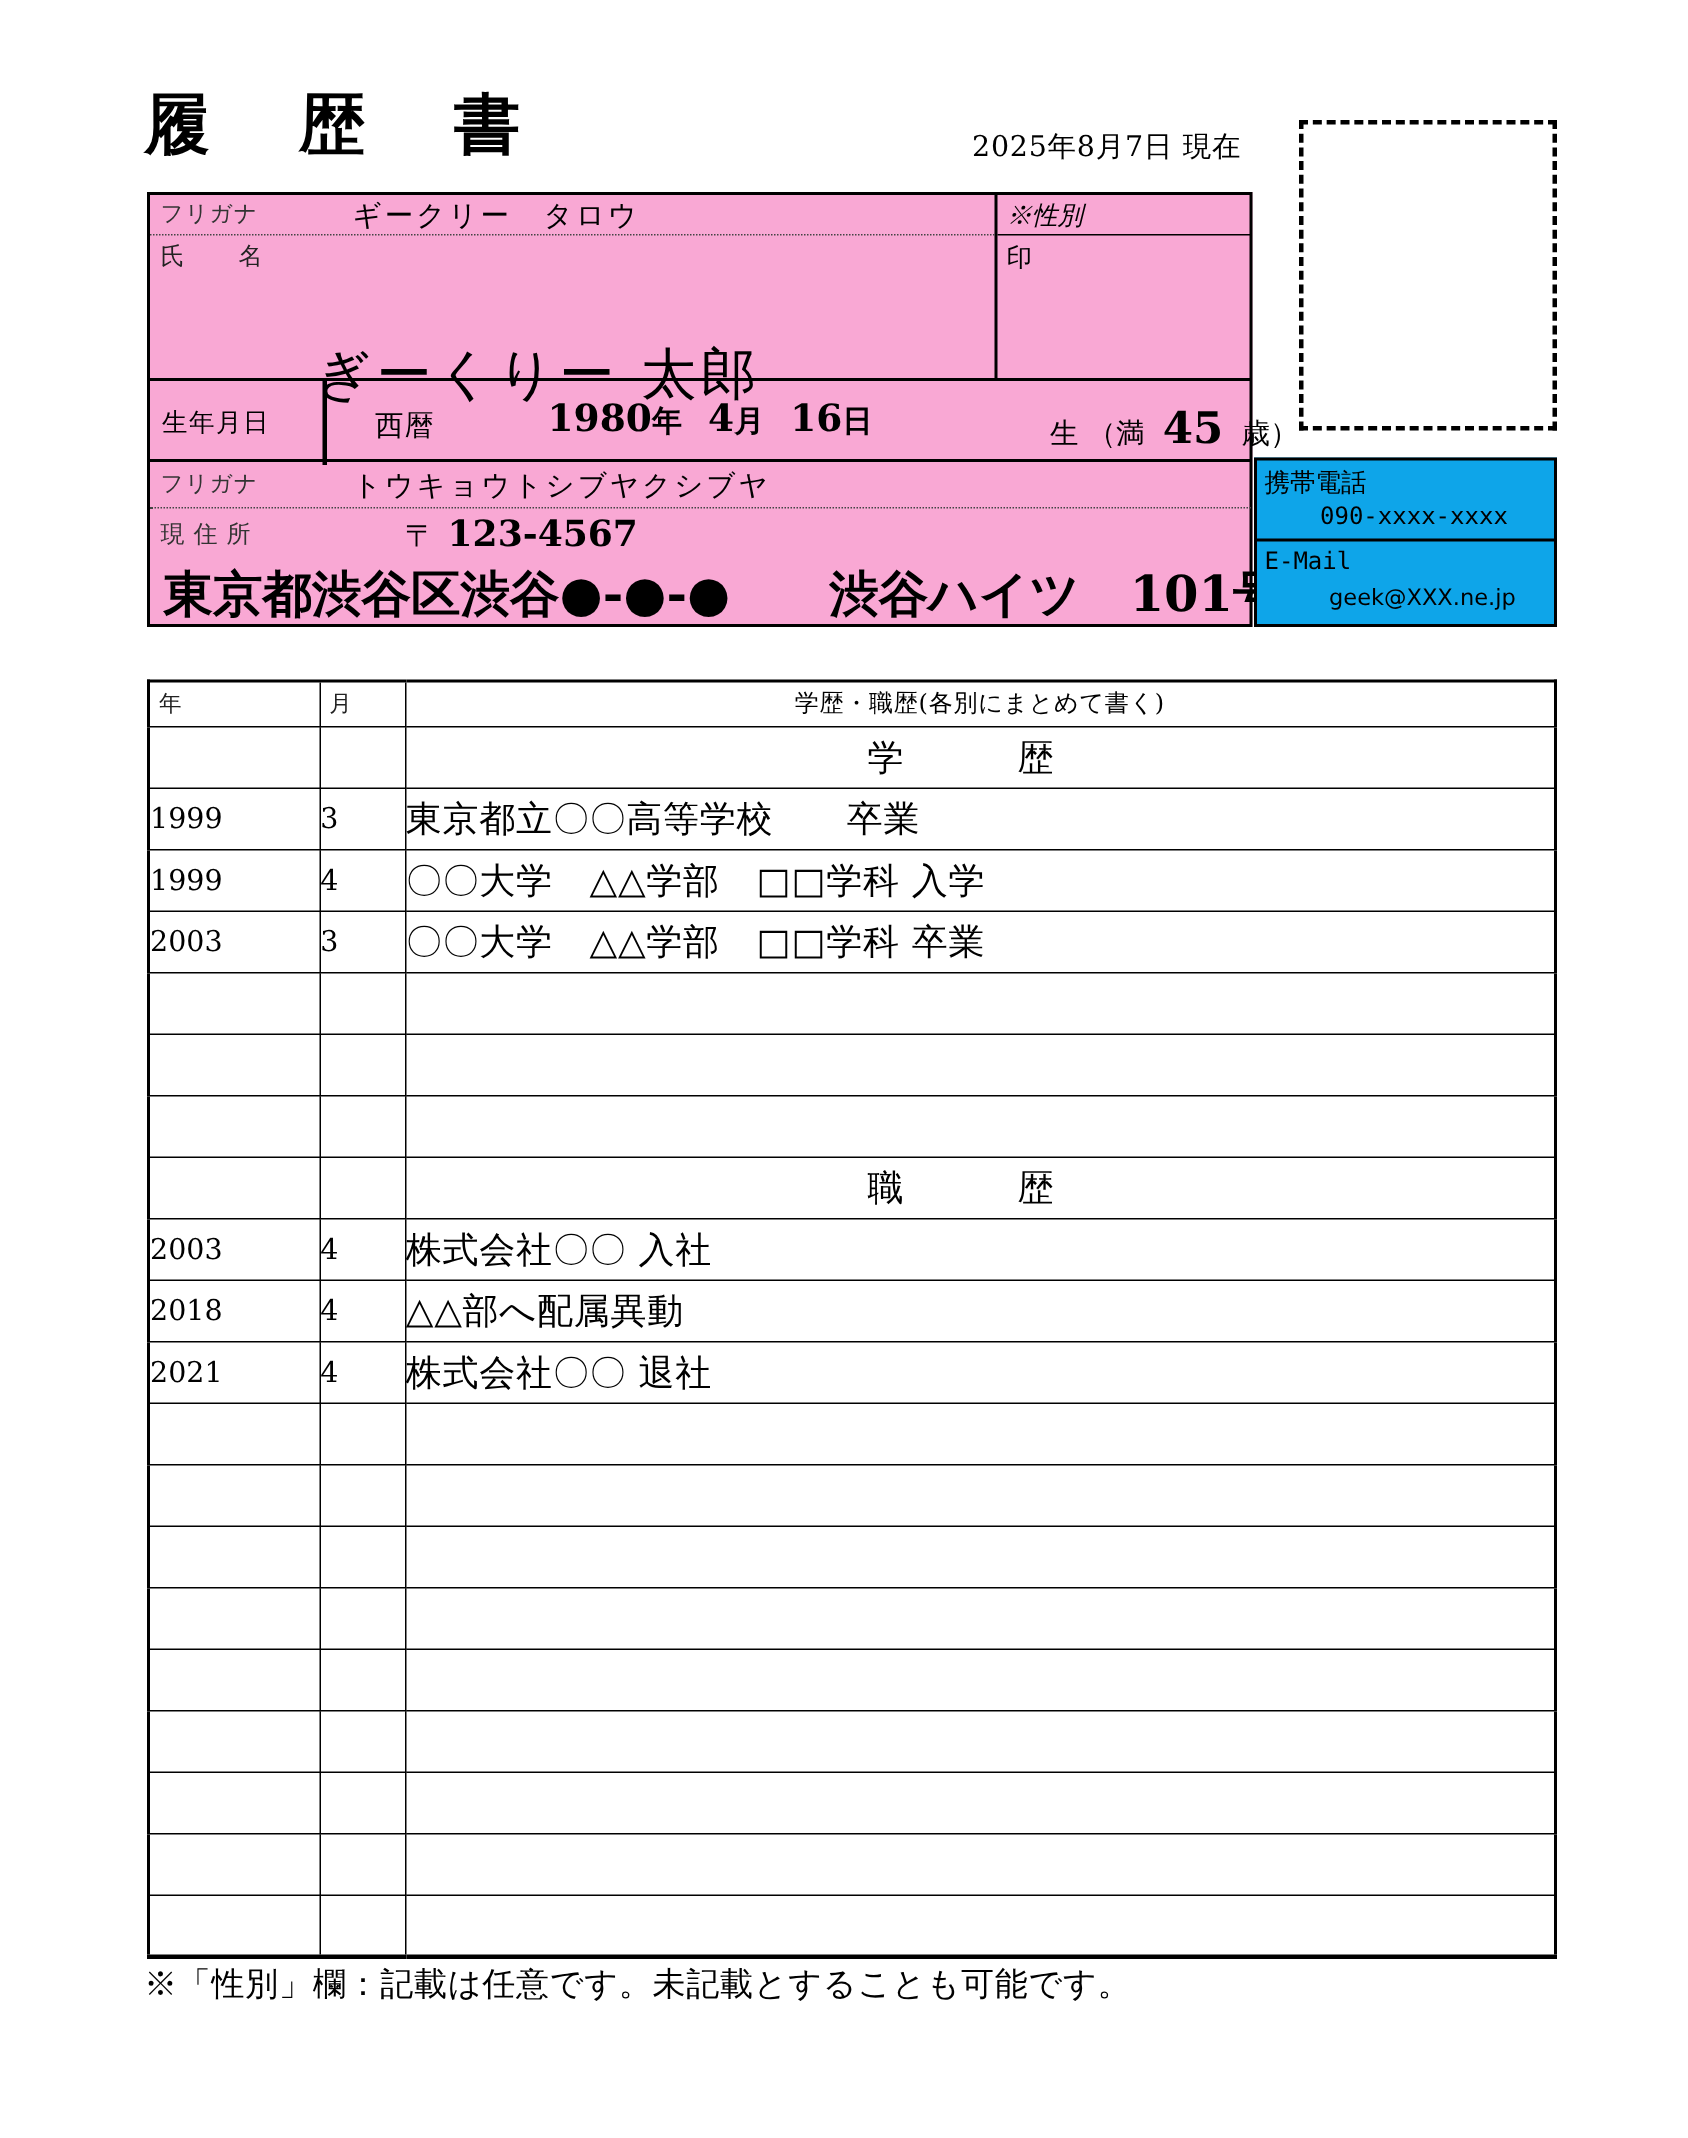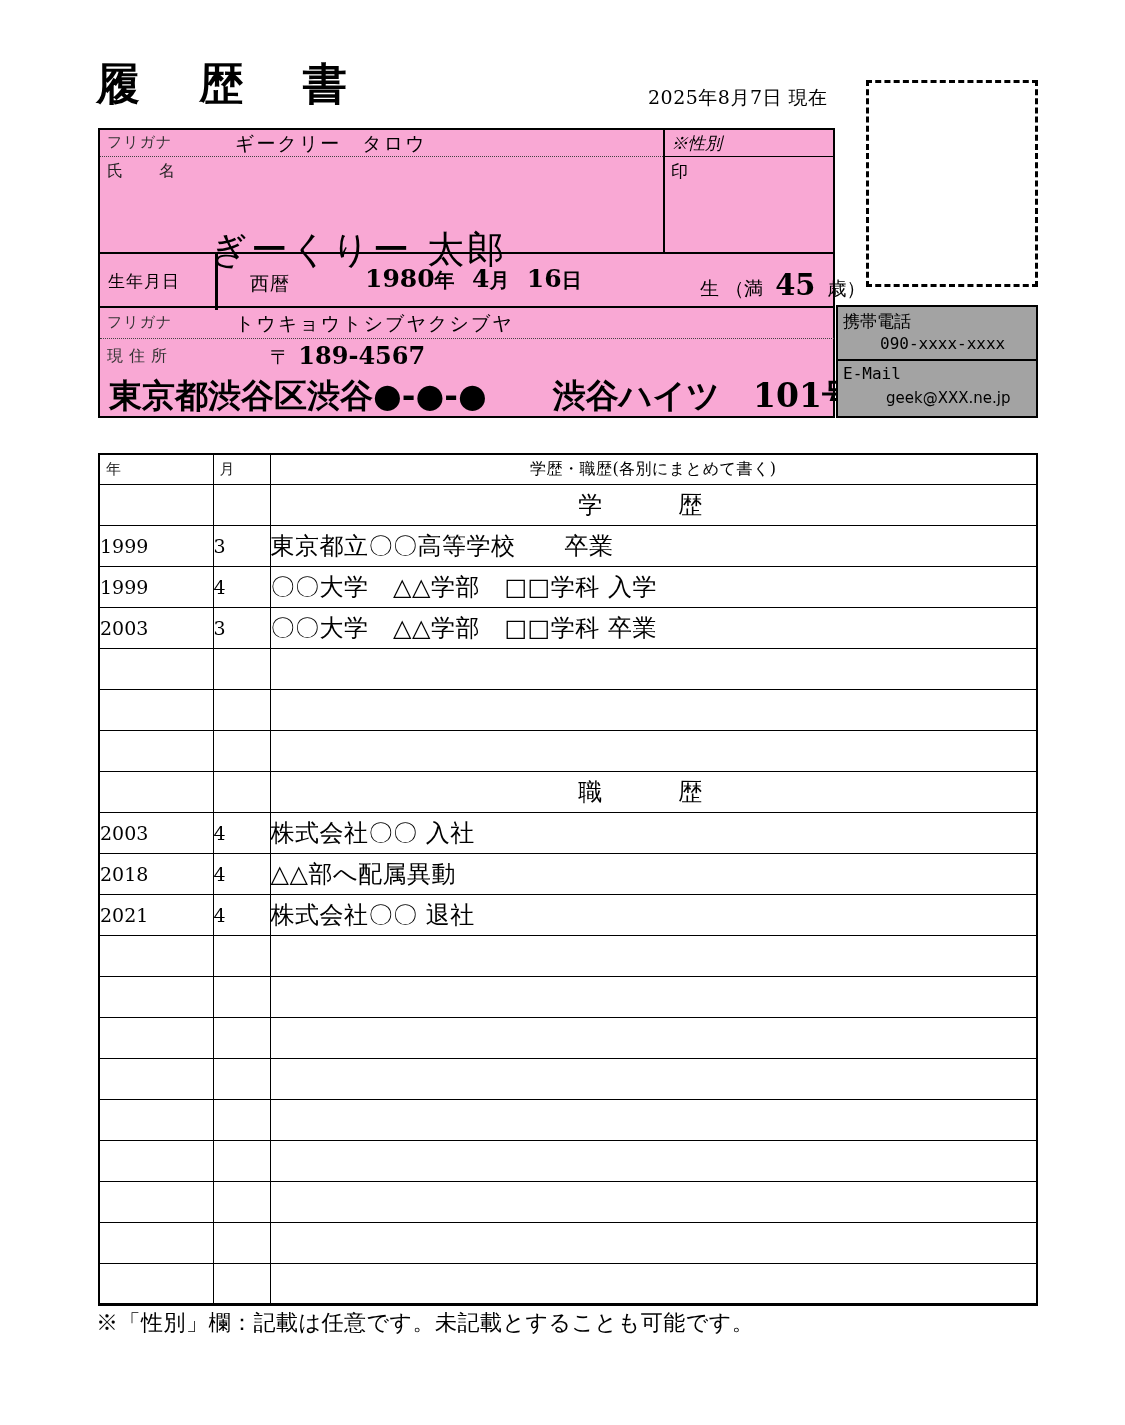--- a/index.html
+++ b/index.html
@@ -221,21 +221,21 @@
   }
 
   
   .contact-frame {
     position: absolute;
     left: 836px;
     top: 305px;
     width: 202px;
     height: 113px;
     border: 2.5px solid #000;
-    background: #a3a3a3;
+    background: #0ea5e9;
   }
   .contact-cell {
     position: relative;
     height: 54px;
   }
   .contact-cell.first { border-bottom: 2px solid #000; }
   .contact-lbl {
     position: absolute;
     left: 5px; top: 3px;
     font-size: 16px;
@@ -362,21 +362,21 @@
       <span class="birth-tail"><span>生 （満</span>&nbsp;&nbsp;<span class="age">45</span>&nbsp;&nbsp;<span>歳）</span></span>
     </div>
 
     <div class="addr-furi">
       <span class="lbl-small">フリガナ</span>
       <span class="furigana-val">トウキョウトシブヤクシブヤ</span>
     </div>
 
     <div class="addr-post">
       <span class="lbl-small">現住所</span>
-      <span class="post-val"><span class="mark">〒</span> <span>189-4567</span></span>
+      <span class="post-val"><span class="mark">〒</span> <span>123-4567</span></span>
     </div>
 
     <div class="addr-main">
       <span class="addr-val">東京都渋谷区渋谷●-●-●　　渋谷ハイツ　101号室</span>
     </div>
   </div>
 
   <div class="contact-frame">
     <div class="contact-cell first">
       <span class="contact-lbl jp">携帯電話</span>

